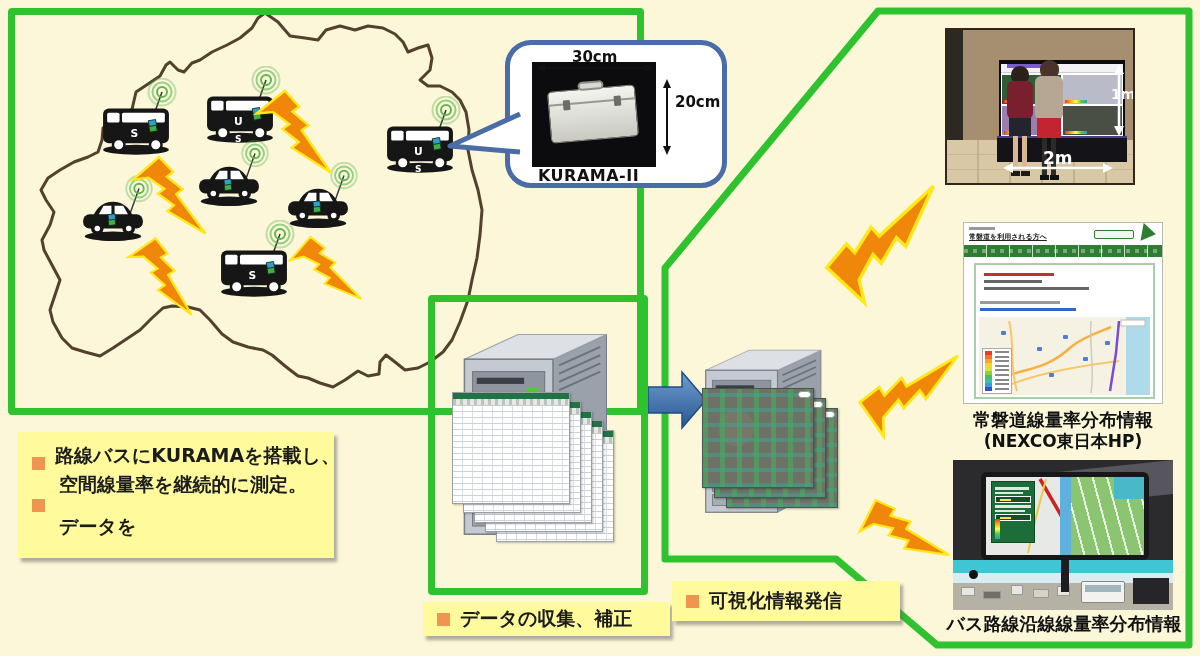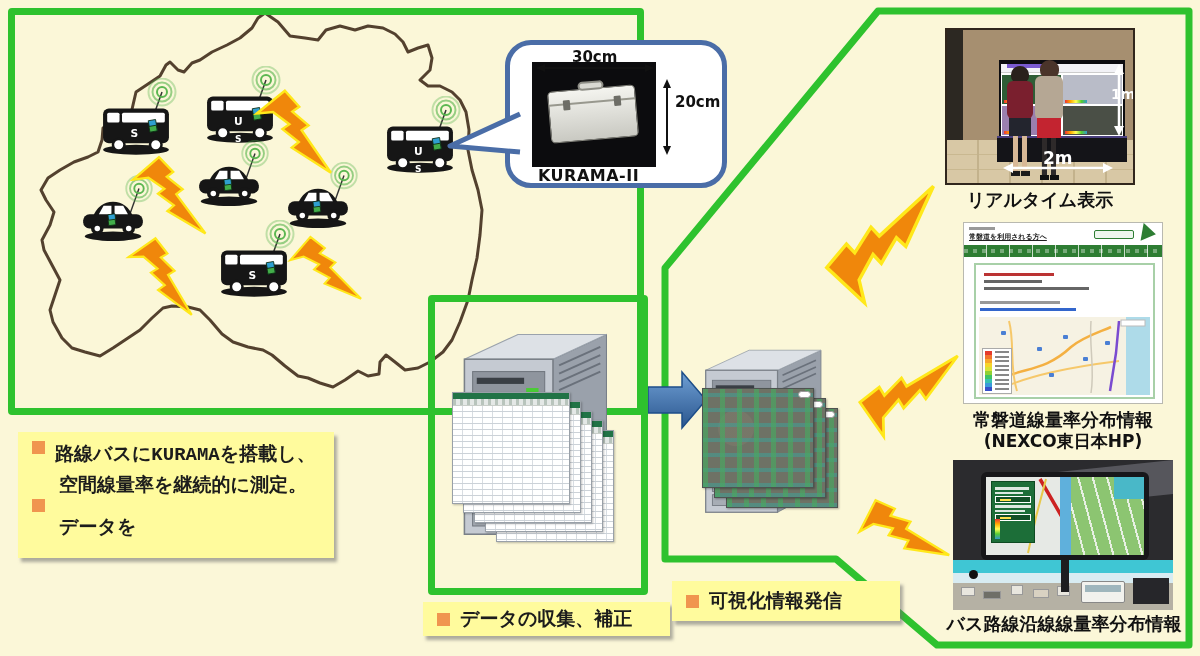--- a/index.html
+++ b/index.html
@@ -46,21 +46,21 @@
       radial-gradient(circle at 30% 40%,rgba(120,120,105,.9) 0 18%,transparent 19%),
       #6e7265;overflow:hidden;box-shadow:1px 1px 2px rgba(0,0,0,.3);}
   .mapwin .streets{position:absolute;inset:0;
       background-image:repeating-linear-gradient(90deg,rgba(72,168,96,.65) 0 5px,transparent 5px 17px),
                        repeating-linear-gradient(0deg,rgba(64,160,150,.55) 0 4px,transparent 4px 15px);}
   .mapwin .cloud{position:absolute;right:2px;top:2px;width:13px;height:7px;background:#fff;border:1px solid #999;border-radius:4px;}
   
   .ynote{position:absolute;background:#FFFB9D;box-shadow:3px 4px 3px rgba(110,110,110,.55);z-index:5;}
   .bullet{display:inline-block;width:13px;height:13px;background:#F0954F;margin-right:10px;flex:0 0 13px;}
   #note-box{left:18px;top:432px;width:316px;height:126px;padding:9px 8px 0 14px;font-size:19px;font-weight:600;line-height:29px;color:#1c1c1c;}
-  .note-row{display:flex;align-items:flex-start;white-space:nowrap;font-family:Liberation Mono, monospace;}
+  .note-row{display:flex;align-items:flex-end;white-space:nowrap;}
   .note-cont{padding-left:27px;white-space:nowrap;}
   .proc-label{display:flex;align-items:center;font-size:19px;font-weight:600;color:#1c1c1c;padding-left:14px;white-space:nowrap;}
   #collect-label{left:423px;top:602px;width:247px;height:34px;}
   #publish-label{left:672px;top:581px;width:228px;height:40px;}
   
   .photo{position:absolute;z-index:4;overflow:hidden;}
   .caption{position:absolute;z-index:5;font-weight:bold;color:#111;text-align:center;white-space:nowrap;}
   
   #photo1{left:945px;top:28px;width:190px;height:157px;background:#a68f70;border:2px solid #30261c;}
   #p1-door{position:absolute;left:0;top:0;width:16px;height:112px;background:#2c2822;}
@@ -524,21 +524,20 @@
       <line x1="172" y1="40" x2="172" y2="100" stroke="#fff" stroke-width="2.5"></line>
       <polygon points="172,34 167,44 177,44" fill="#fff"></polygon>
         <polygon points="172,106 167,96 177,96" fill="#fff"></polygon>
       <line x1="62" y1="138" x2="160" y2="138" stroke="#fff" stroke-width="2.5"></line>
       <polygon points="56,138 66,133 66,143" fill="#fff"></polygon>
         <polygon points="166,138 156,133 156,143" fill="#fff"></polygon>
     </svg>
     <span class="dim-white" style="left:164px;top:56px;font-size:14px;">1m</span>
     <span class="dim-white" style="left:96px;top:118px;font-size:17px;">2m</span>
   </div>
-  <div class="caption" style="left:945px;top:188px;width:190px;font-size:18px;">リアルタイム表示</div>
 
   <div id="photo2" class="photo">
     <div id="p2-head">
       <div id="p2-minibar"></div>
       <div id="p2-title">常磐道を利用される方へ</div>
       <div id="p2-btn"></div>
       <div id="p2-logo"></div>
     </div>
     <div id="p2-nav"></div>
     <div id="p2-box">

